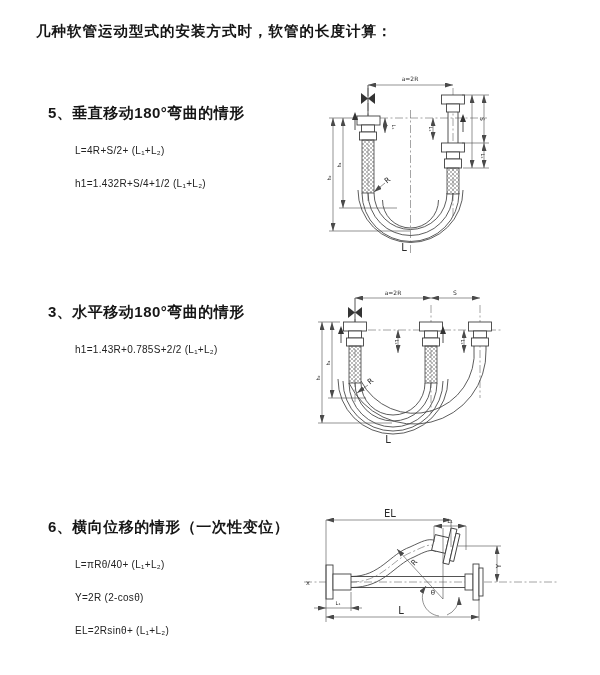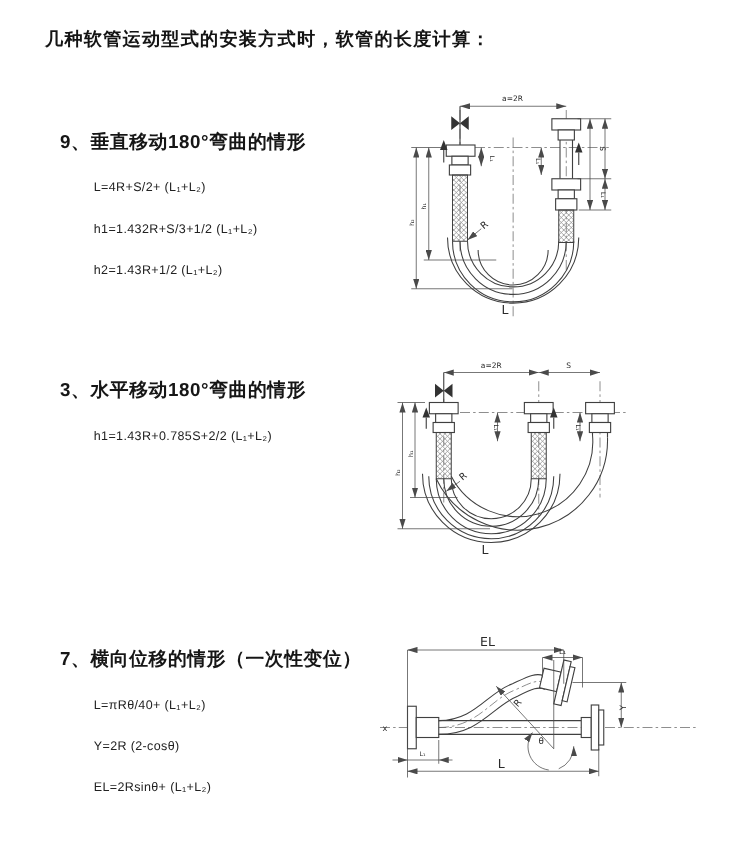--- a/index.html
+++ b/index.html
@@ -24,33 +24,32 @@
   svg .dimtxt{font-size:6px}
   svg .tiny{font-size:5px}
   svg .big{font-size:10px}
 </style>
 </head>
 <body>
 
 <div class="page-title">几种软管运动型式的安装方式时，软管的长度计算：</div>
 
 <div class="section" style="top:104px">
-  <div class="sec-heading">9、垂直移动180°弯曲的情形</div>
+  <div class="sec-heading">5、垂直移动180°弯曲的情形</div>
   <div class="formula">L=4R+S/2+ (L₁+L₂)</div>
-  <div class="formula">h1=1.432R+S/3+1/2 (L₁+L₂)</div>
-  <div class="formula">h2=1.43R+1/2 (L₁+L₂)</div>
+  <div class="formula">h1=1.432R+S/4+1/2 (L₁+L₂)</div>
 </div>
 
 <div class="section" style="top:303px">
   <div class="sec-heading">3、水平移动180°弯曲的情形</div>
   <div class="formula">h1=1.43R+0.785S+2/2 (L₁+L₂)</div>
 </div>
 
 <div class="section" style="top:518px">
-  <div class="sec-heading">7、横向位移的情形（一次性变位）</div>
+  <div class="sec-heading">6、横向位移的情形（一次性变位）</div>
   <div class="formula">L=πRθ/40+ (L₁+L₂)</div>
   <div class="formula">Y=2R (2-cosθ)</div>
   <div class="formula">EL=2Rsinθ+ (L₁+L₂)</div>
 </div>
 
 <svg class="diag" style="left:315px;top:68px" width="280" height="190" viewBox="0 0 280 190">
   <defs>
     <marker id="aE" markerWidth="8" markerHeight="5" refX="8" refY="2.5" orient="auto" markerUnits="userSpaceOnUse">
       <path d="M0,0 L8,2.5 L0,5 z" fill="#4a4a4a"></path>
     </marker>

